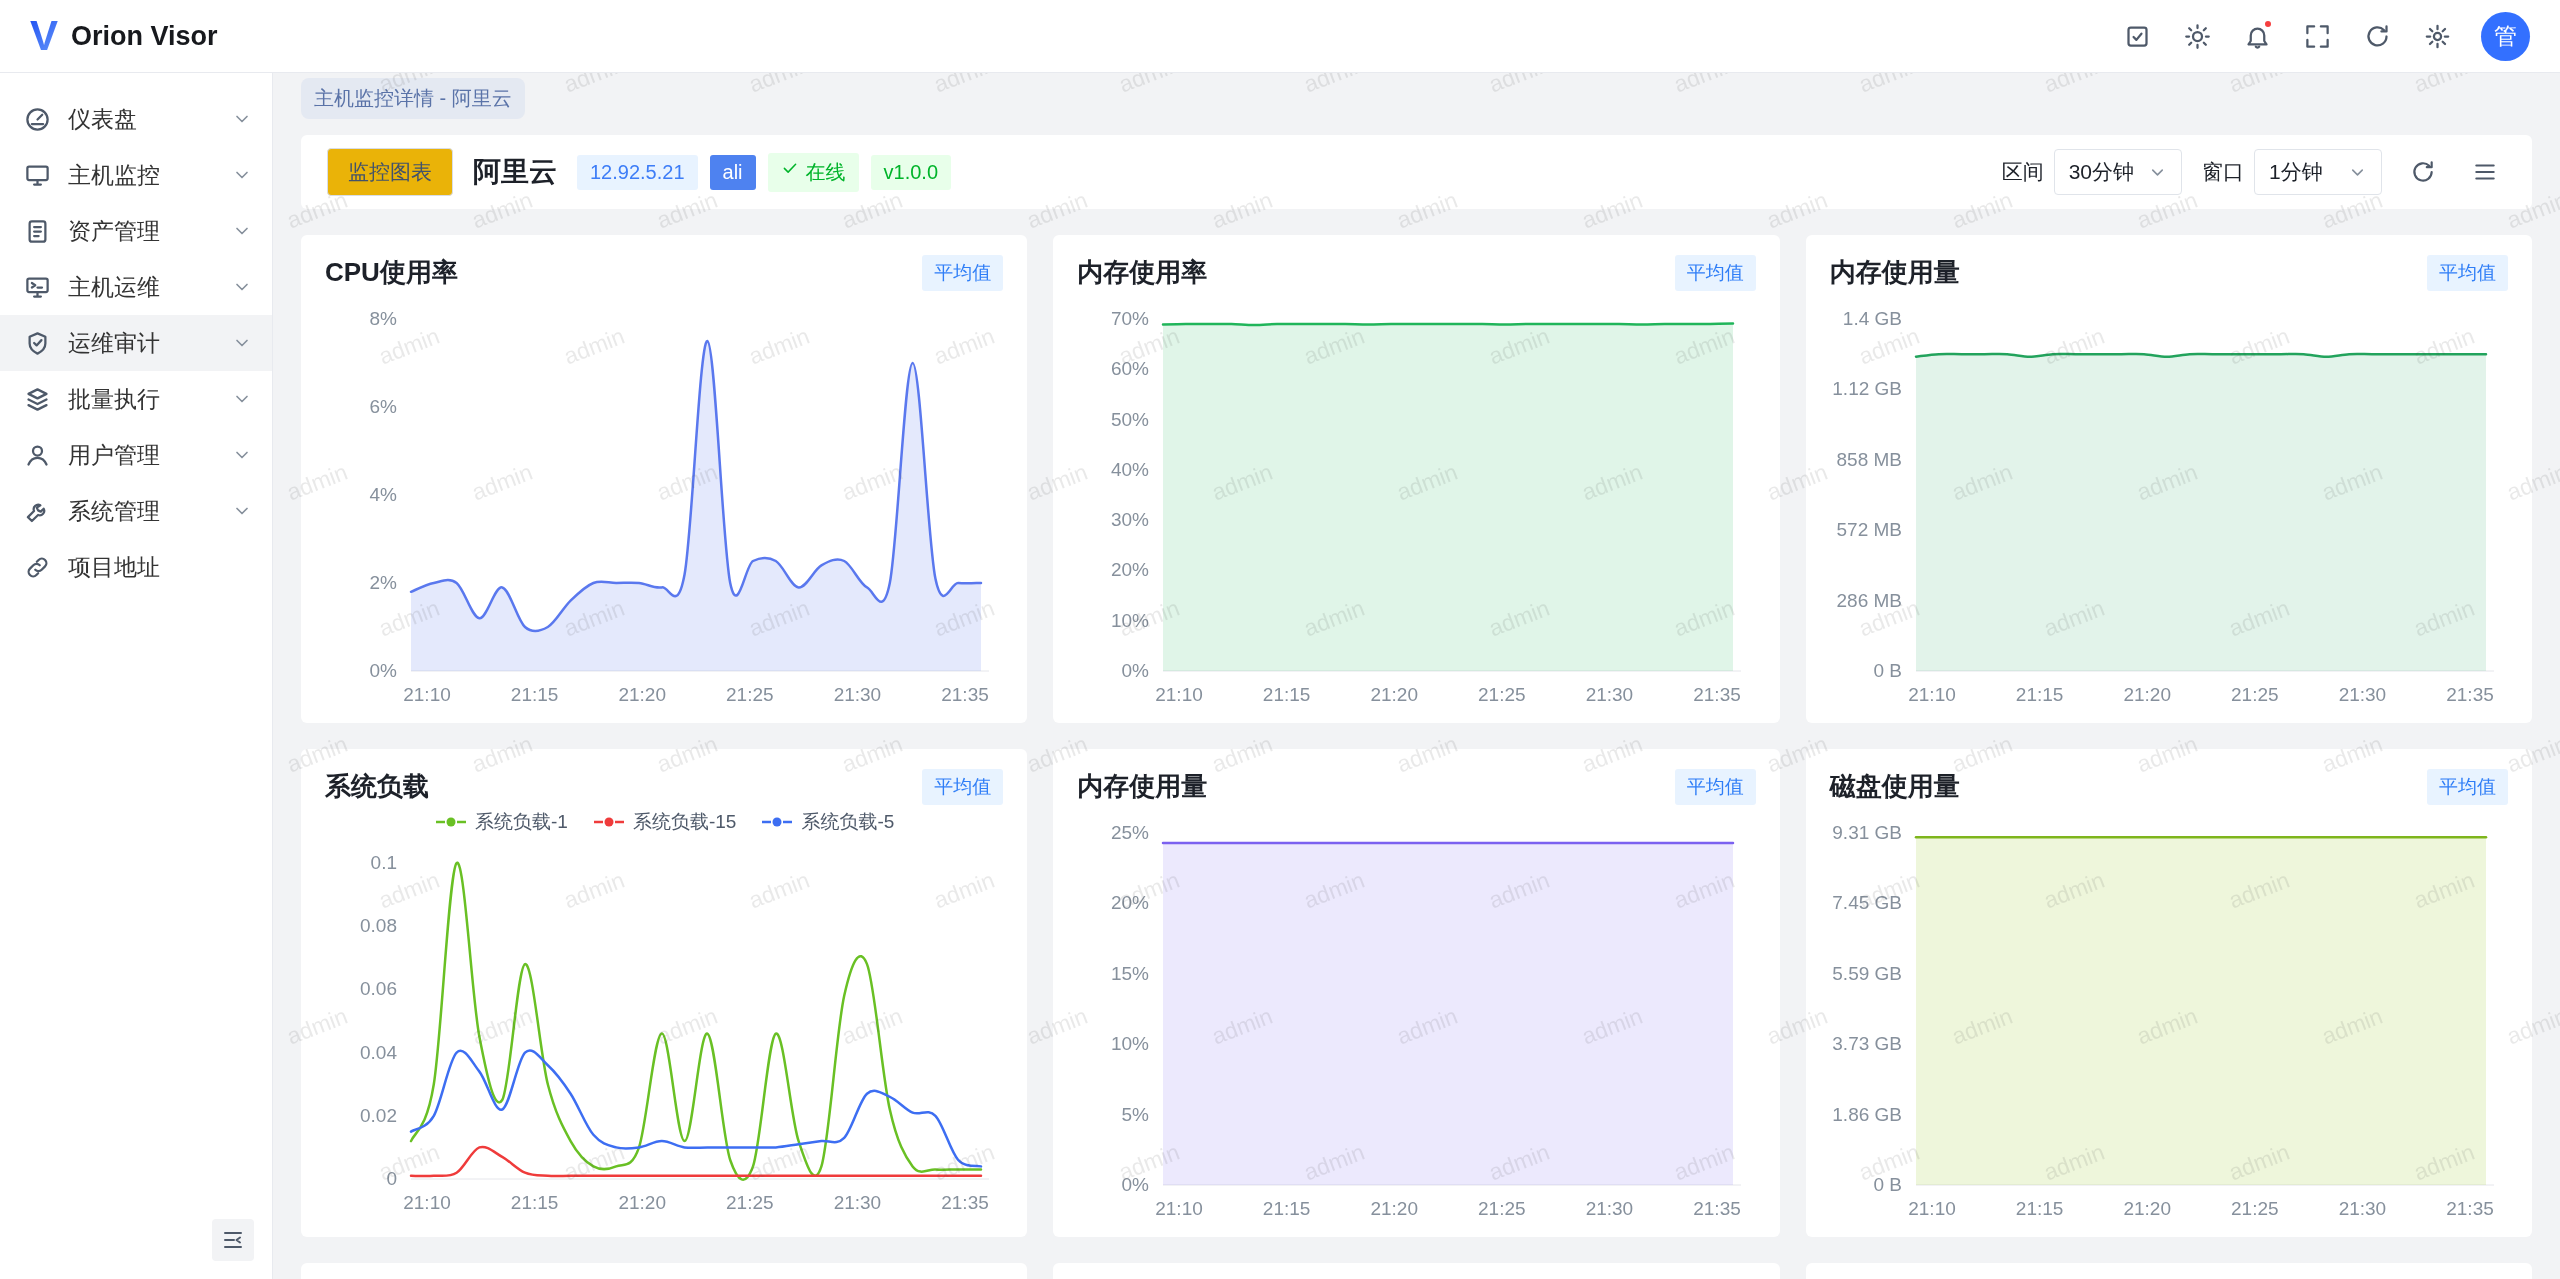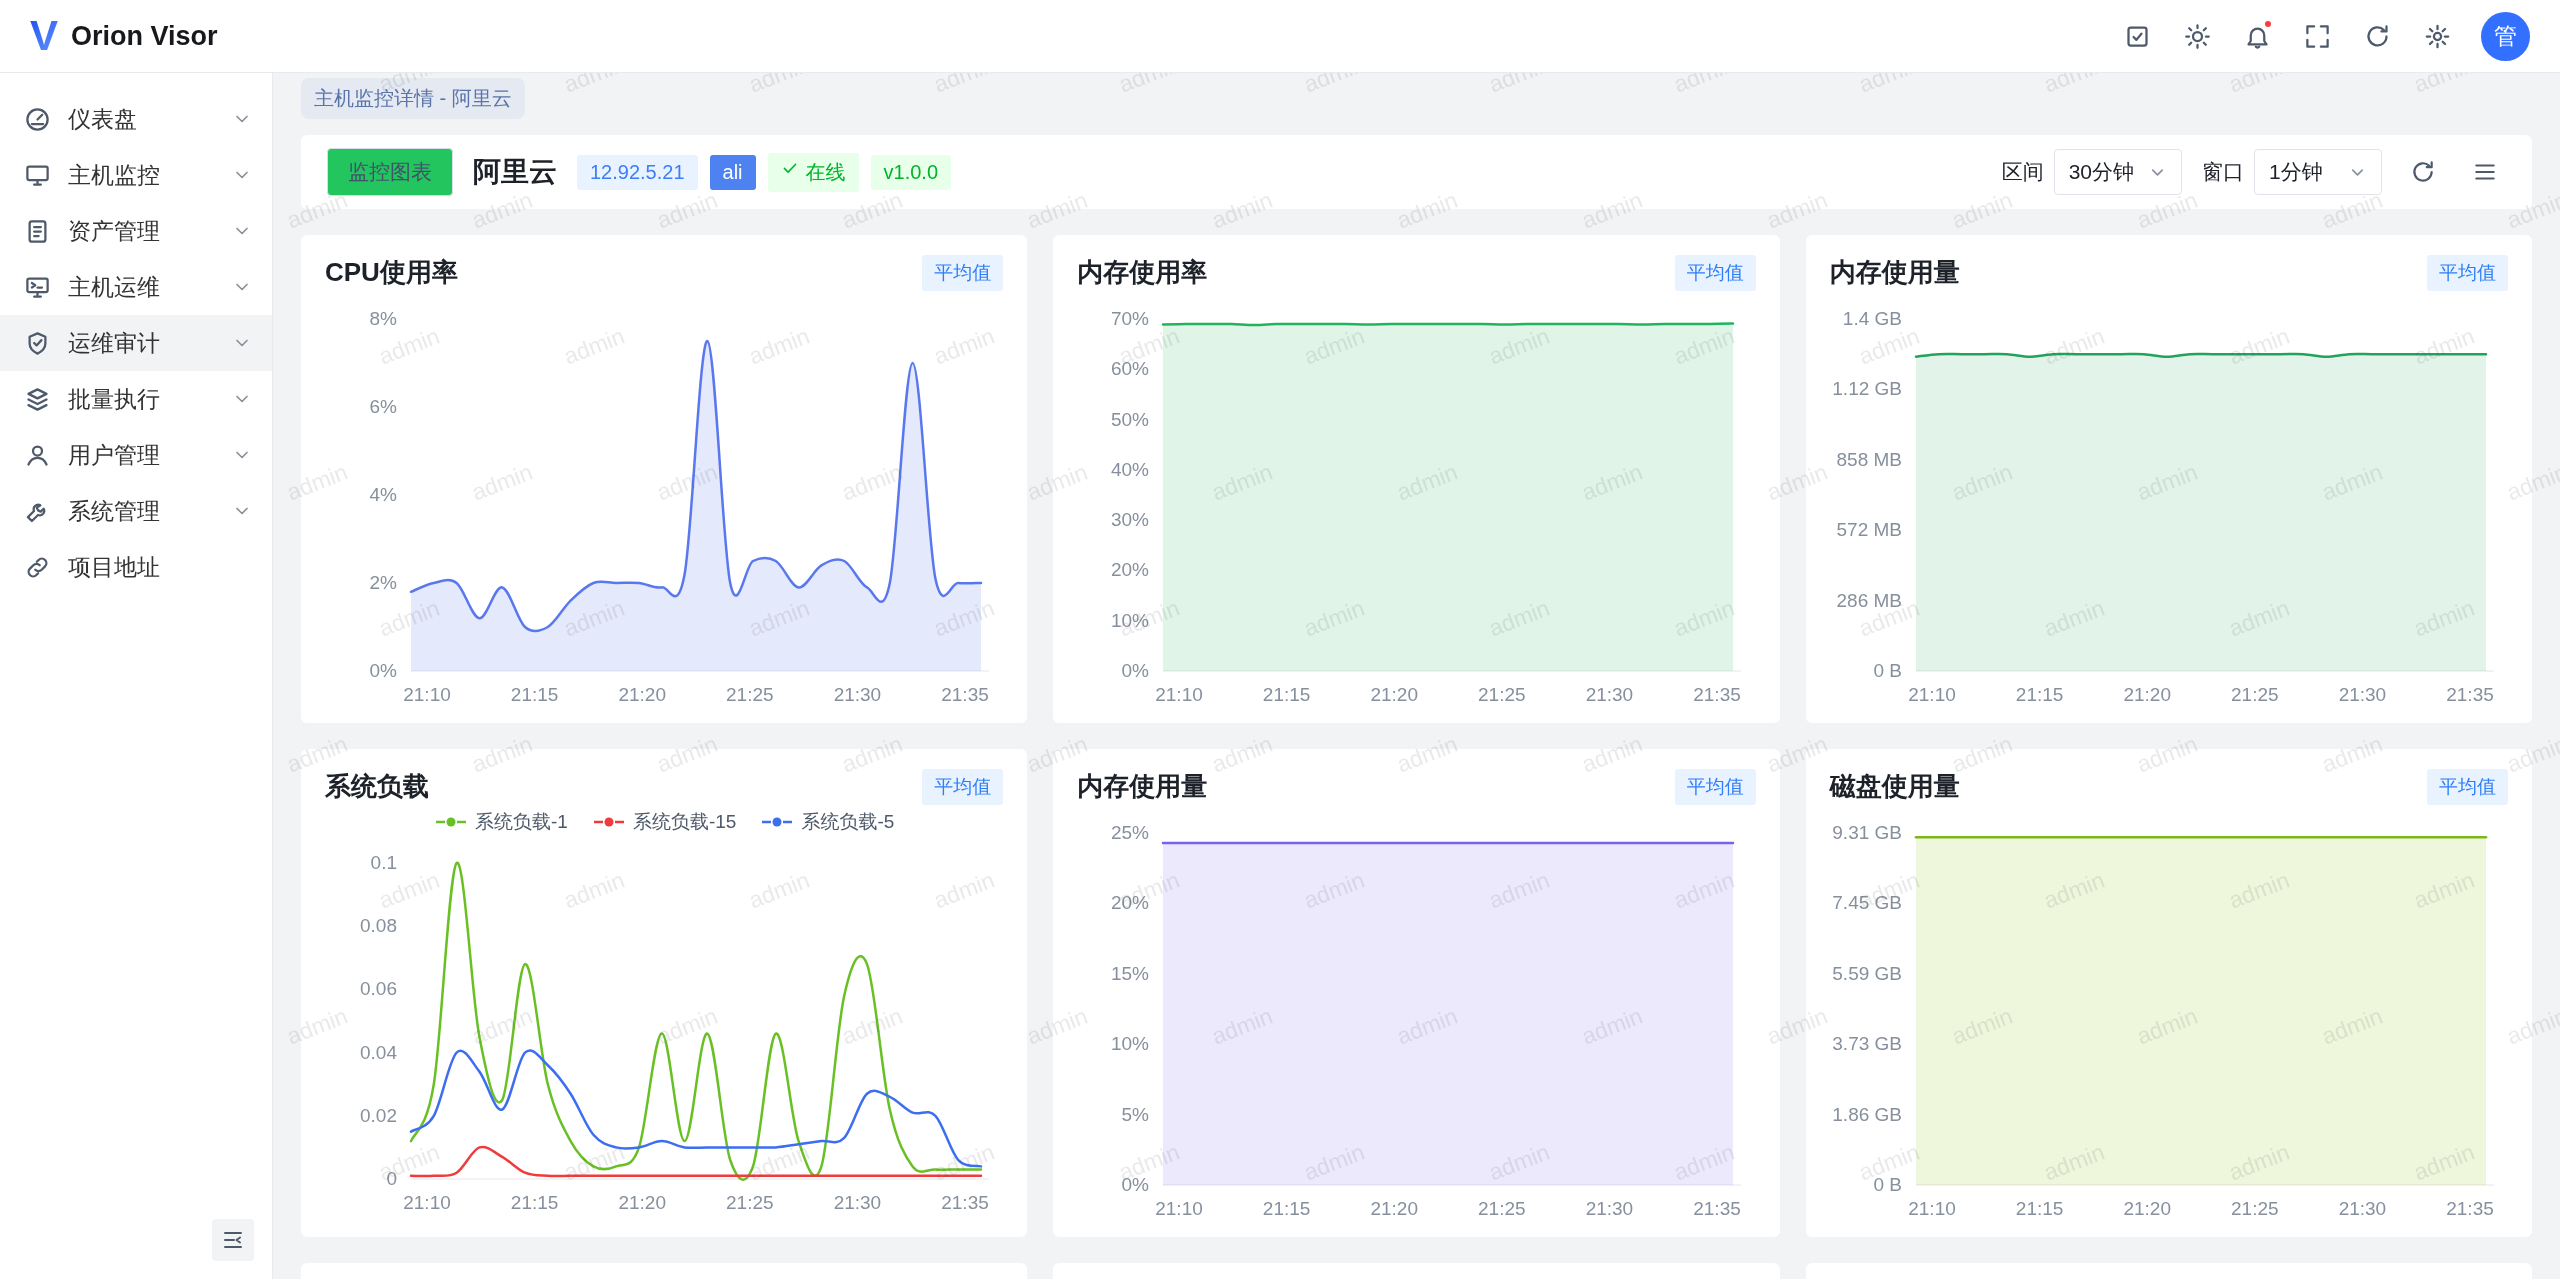--- a/index.html
+++ b/index.html
@@ -41,21 +41,21 @@
   
   .main{position:fixed;top:73px;left:273px;right:0;bottom:0;overflow:hidden}
   .watermark-layer{position:absolute;inset:0;z-index:8;pointer-events:none;overflow:hidden}
   .wm{position:absolute;font-size:23px;color:rgba(70,70,70,.12);transform:rotate(-21deg);white-space:nowrap}
   .breadcrumb-bar{height:50px;display:flex;align-items:center;padding:0 28px}
   .crumb{background:#e4e9f2;color:#5a73a8;font-size:20px;padding:7px 13px;border-radius:8px;cursor:pointer}
   
   .toolbar{margin:12px 28px 0;background:#fff;border-radius:6px;height:74px;
     display:flex;align-items:center;justify-content:space-between;padding:0 26px}
   .tb-left{display:flex;align-items:center;gap:20px}
-  .chart-btn{font-size:21px;color:#42526b;background:#22c55e;border:1px solid #d8dde6;
+  .chart-btn{font-size:21px;color:#42526b;background:#eab308;border:1px solid #d8dde6;
     border-radius:4px;padding:9px 20px;cursor:pointer}
   .host-name{font-size:28px;font-weight:700}
   .tags{display:flex;align-items:center;gap:12px}
   .tag{font-size:20px;padding:6px 13px;border-radius:3px;display:inline-flex;gap:7px;cursor:default}
   .tag.light-blue{background:#e8f3ff;color:#3d7df7}
   .tag.solid-blue{background:#4e82f0;color:#fff}
   .tag.light-green{background:#e8ffea;color:#00b42a}
   .tag svg{width:18px;height:18px}
   .tb-right{display:flex;align-items:center;gap:20px}
   .sel-group{display:flex;align-items:center;gap:10px}

